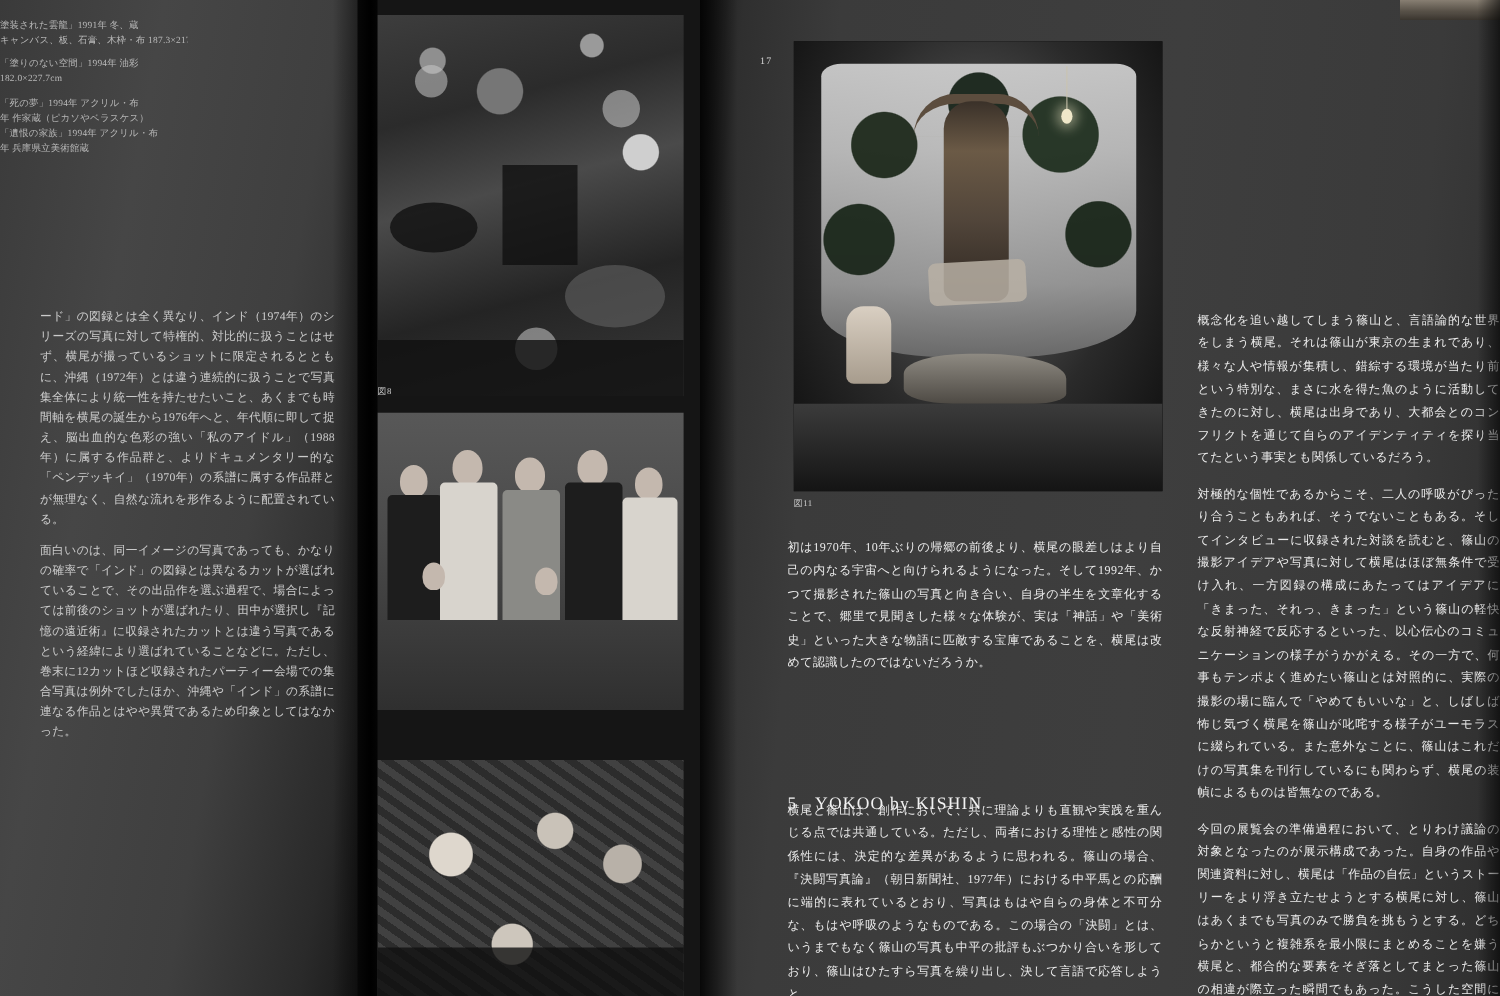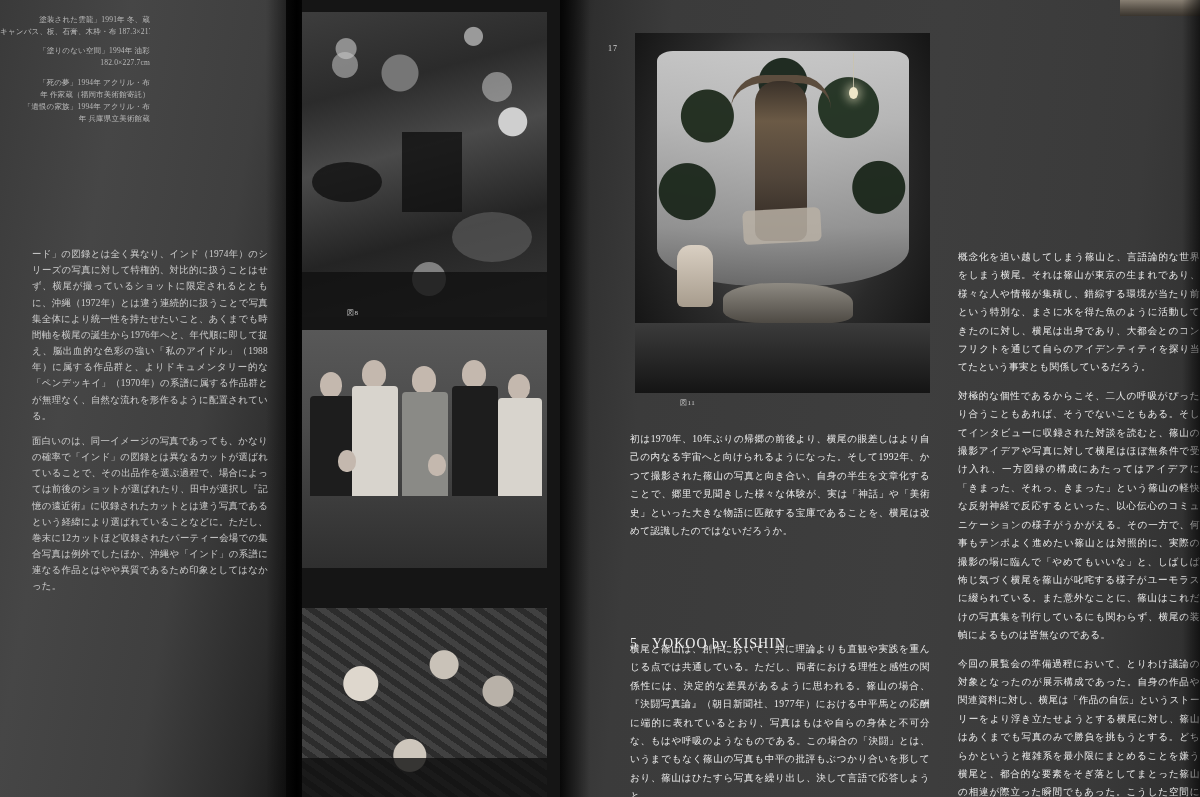--- a/index.html
+++ b/index.html
@@ -13,42 +13,42 @@
     background:linear-gradient(100deg,#3a3a3a 0%,#464646 30%,#3f3f3f 62%,#2a2a2a 86%,#151515 100%);
   }
   .left-page:after{
     content:"";position:absolute;right:0;top:0;width:34px;height:100%;
     background:linear-gradient(90deg,rgba(0,0,0,0) 0%,rgba(0,0,0,.75) 100%);
   }
 
   
   .cap-block{position:absolute;left:0;top:14px;width:150px;color:#d9d9d9;font-size:7.5px;line-height:1.62;
     letter-spacing:.2px;opacity:.78;}
-  .cap-block div{white-space:nowrap;overflow:hidden;text-align:right;}
+  .cap-block div{white-space:nowrap;overflow:hidden;}
   .cap-gap{height:7px;}
 
   
   .left-body{position:absolute;left:0;top:246px;width:268px;color:#e2e2e2;
     font-size:9.4px;line-height:1.72;letter-spacing:.25px;opacity:.86;text-align:justify;}
   .left-body p{margin:0 0 9px 0;padding-left:32px;}
 
   
   .spine{
     position:absolute;left:286px;top:0;width:24px;height:797px;
     background:linear-gradient(90deg,#070707 0%,#000 45%,#0a0a0a 100%);
   }
 
   
   .photo-col{position:absolute;left:302px;top:0;width:258px;height:797px;background:#151515;}
   .photo{position:absolute;left:0;overflow:hidden;background:#1b1b1b;}
   .ph1{top:12px;width:245px;height:305px;}
   .ph2{top:330px;width:245px;height:238px;}
   .ph3{top:608px;width:245px;height:189px;}
 
-  .fig-label{position:absolute;font-size:7px;color:#cfcfcf;letter-spacing:.5px;padding-left:45px;}
+  .fig-label{position:absolute;font-size:7px;color:#cfcfcf;letter-spacing:.5px;}
 
   
   .collage{position:absolute;inset:0;
     background:
       radial-gradient(circle at 18% 12%,#8f8f8f 0 10px,transparent 11px),
       radial-gradient(circle at 70% 8%,#9a9a9a 0 9px,transparent 10px),
       radial-gradient(circle at 86% 36%,#cfcfcf 0 14px,transparent 15px),
       radial-gradient(circle at 40% 20%,#767676 0 18px,transparent 19px),
       linear-gradient(165deg,#3d3d3d 0%,#2b2b2b 25%,#4a4a4a 45%,#242424 70%,#3a3a3a 100%);
   }
@@ -139,21 +139,21 @@
 
   <div class="left-page">
     <div class="cap-block">
       <div>塗装された雲龍」1991年 冬、蔵</div>
       <div>キャンバス、板、石膏、木枠・布 187.3×217.8cm</div>
       <div class="cap-gap"></div>
       <div>「塗りのない空間」1994年  油彩</div>
       <div>182.0×227.7cm</div>
       <div class="cap-gap"></div>
       <div>「死の夢」1994年  アクリル・布</div>
-      <div>年  作家蔵（福岡市美術館寄託）</div>
+      <div>年  作家蔵（ピカソやベラスケス）</div>
       <div>「遺恨の家族」1994年  アクリル・布</div>
       <div>年  兵庫県立美術館蔵</div>
     </div>
 
     <div class="left-body">
       <p>ード」の図録とは全く異なり、インド（1974年）のシリーズの写真に対して特権的、対比的に扱うことはせず、横尾が撮っているショットに限定されるとともに、沖縄（1972年）とは違う連続的に扱うことで写真集全体により統一性を持たせたいこと、あくまでも時間軸を横尾の誕生から1976年へと、年代順に即して捉え、脳出血的な色彩の強い「私のアイドル」（1988年）に属する作品群と、よりドキュメンタリー的な「ペンデッキイ」（1970年）の系譜に属する作品群とが無理なく、自然な流れを形作るように配置されている。</p>
       <p>面白いのは、同一イメージの写真であっても、かなりの確率で「インド」の図録とは異なるカットが選ばれていることで、その出品作を選ぶ過程で、場合によっては前後のショットが選ばれたり、田中が選択し『記憶の遠近術』に収録されたカットとは違う写真であるという経緯により選ばれていることなどに。ただし、巻末に12カットほど収録されたパーティー会場での集合写真は例外でしたほか、沖縄や「インド」の系譜に連なる作品とはやや異質であるため印象としてはなかった。</p>
     </div>
   </div>
 

